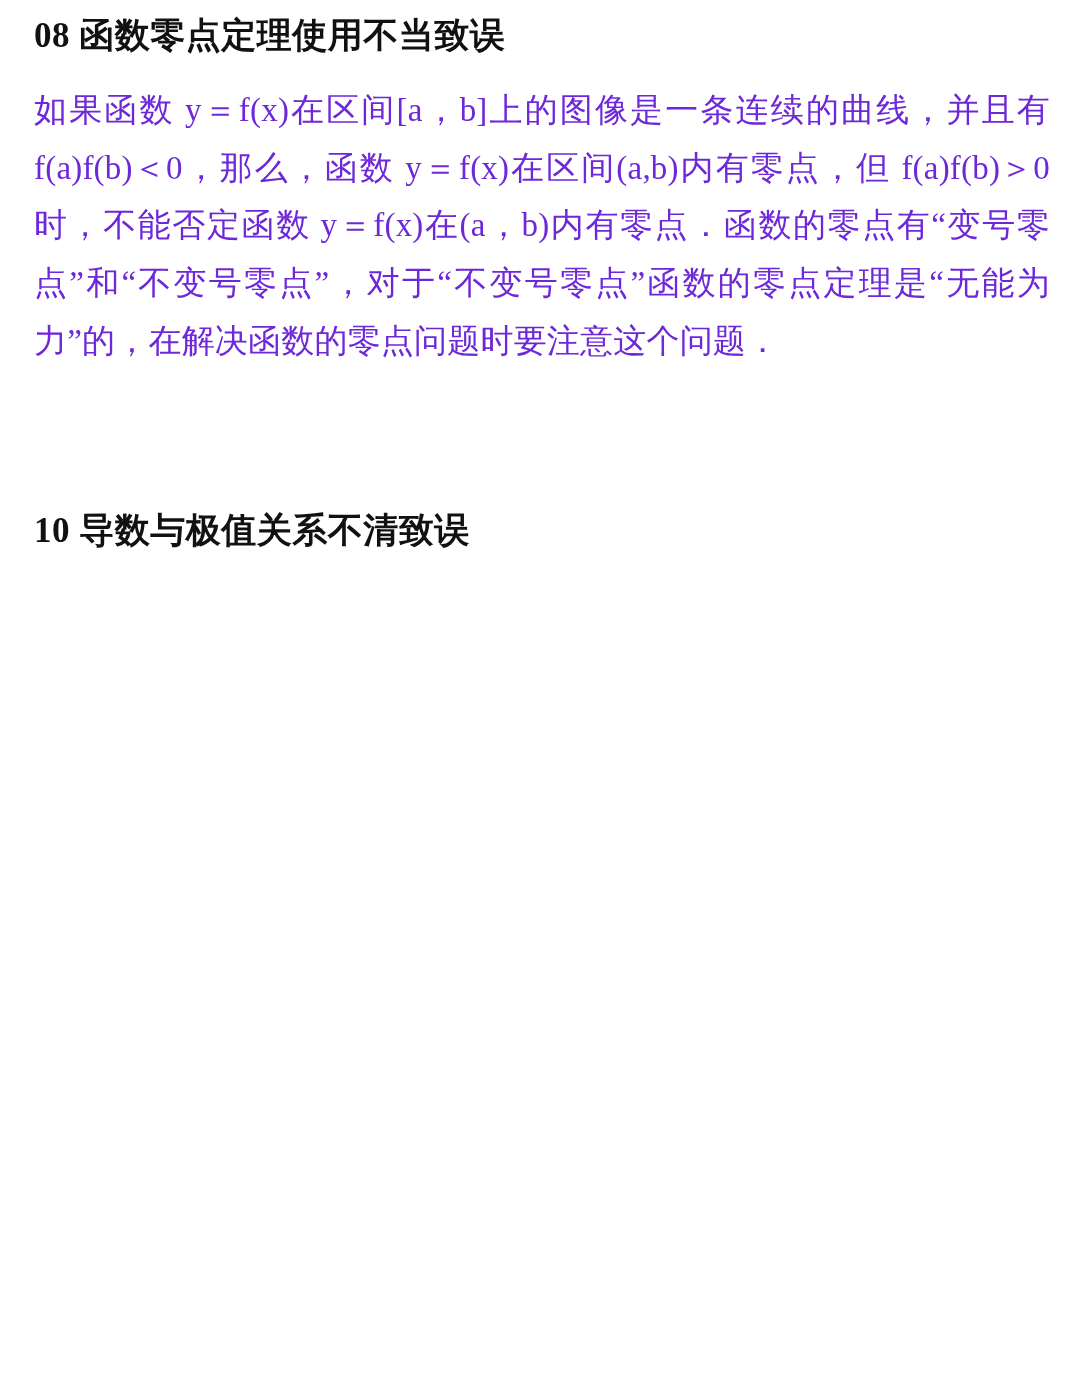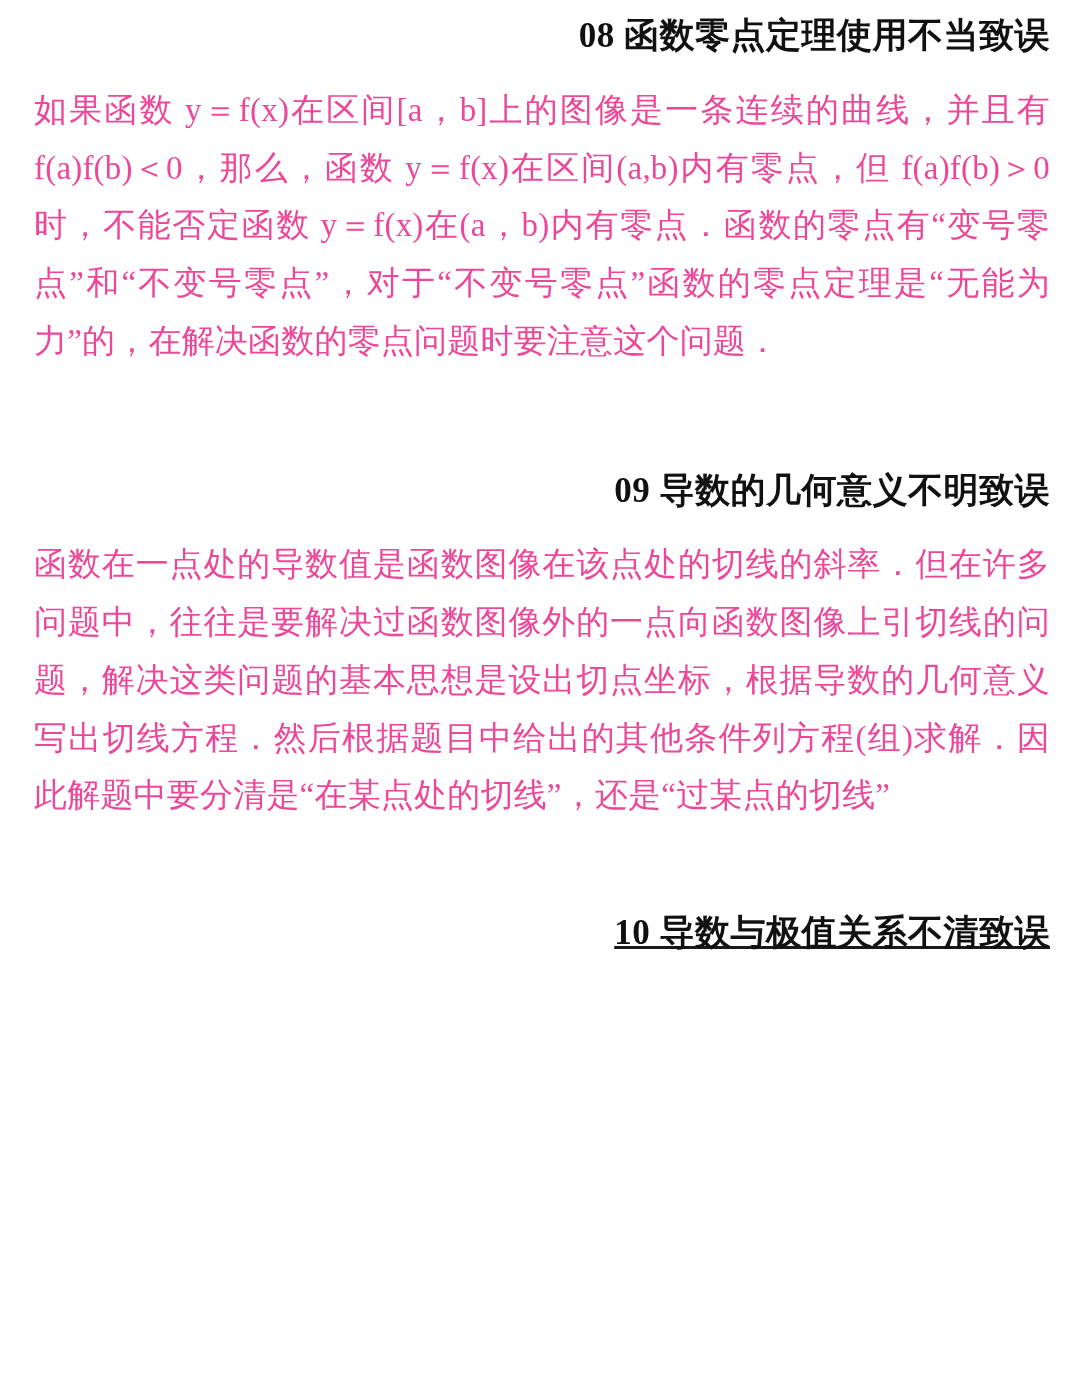--- a/index.html
+++ b/index.html
@@ -18,37 +18,35 @@
     min-height: 1375px;
     box-sizing: border-box;
     padding: 14px 30px 20px 34px;
     background: #ffffff;
   }
   .section {
     margin: 0 0 46px 0;
   }
   .section:last-child {
     margin-bottom: 0;
-    text-decoration: underline;
   }
   .sec-heading {
     font-family: "Liberation Serif", "DejaVu Serif", serif;
     font-weight: bold;
     font-size: 35px;
     line-height: 1.25;
     letter-spacing: 0.5px;
     margin: 0 0 24px 0;
     color: #111111;
-    text-align: right;
   }
   .sec-body {
     font-family: "Liberation Serif", "DejaVu Serif", serif;
     font-size: 33px;
     line-height: 1.75;
-    color: #ec4899;
+    color: #6d28d9;
     text-align: justify;
     text-justify: inter-character;
     letter-spacing: 0.2px;
     margin: 0;
     white-space: pre-wrap;
   }
   .gap-lg { height: 52px; }
   .gap-md { height: 40px; }
 </style>
 </head>
@@ -56,24 +54,20 @@
 
 <div class="page">
 
   <div class="section">
     <h2 class="sec-heading">08 函数零点定理使用不当致误</h2>
     <p class="sec-body">如果函数 y＝f(x)在区间[a，b]上的图像是一条连续的曲线，并且有 f(a)f(b)＜0，那么，函数 y＝f(x)在区间(a,b)内有零点，但 f(a)f(b)＞0 时，不能否定函数 y＝f(x)在(a，b)内有零点．函数的零点有“变号零点”和“不变号零点”，对于“不变号零点”函数的零点定理是“无能为力”的，在解决函数的零点问题时要注意这个问题．</p>
   </div>
 
   <div class="gap-lg"></div>
 
-  <div class="section">
-    <h2 class="sec-heading">09 导数的几何意义不明致误</h2>
-    <p class="sec-body">函数在一点处的导数值是函数图像在该点处的切线的斜率．但在许多问题中，往往是要解决过函数图像外的一点向函数图像上引切线的问题，解决这类问题的基本思想是设出切点坐标，根据导数的几何意义写出切线方程．然后根据题目中给出的其他条件列方程(组)求解．因此解题中要分清是“在某点处的切线”，还是“过某点的切线”</p>
-  </div>
 
   <div class="gap-md"></div>
 
   <div class="section">
     <h2 class="sec-heading">10 导数与极值关系不清致误</h2>
   </div>
 
 </div>
 
 </body></html>

